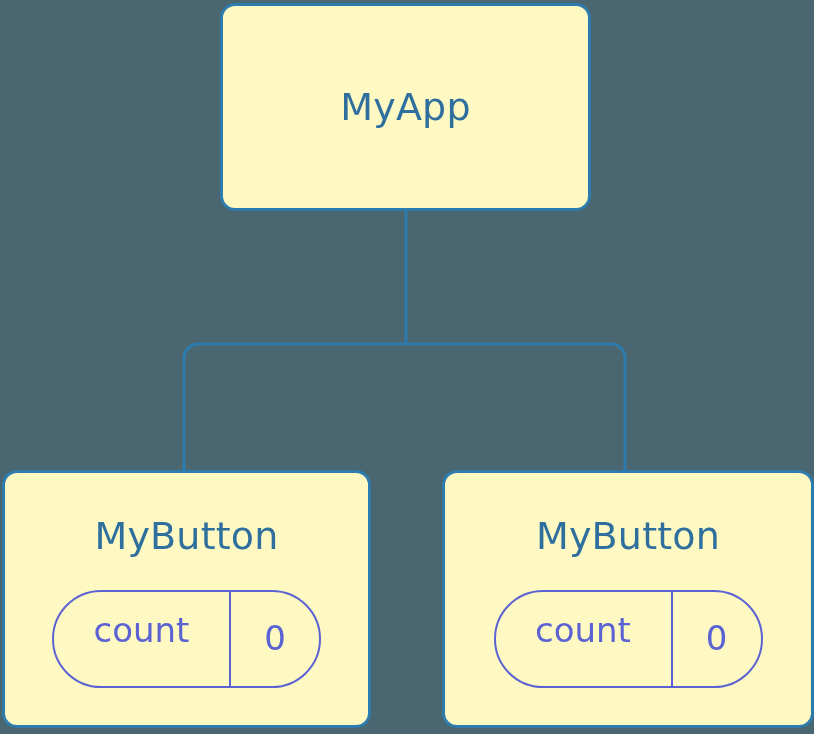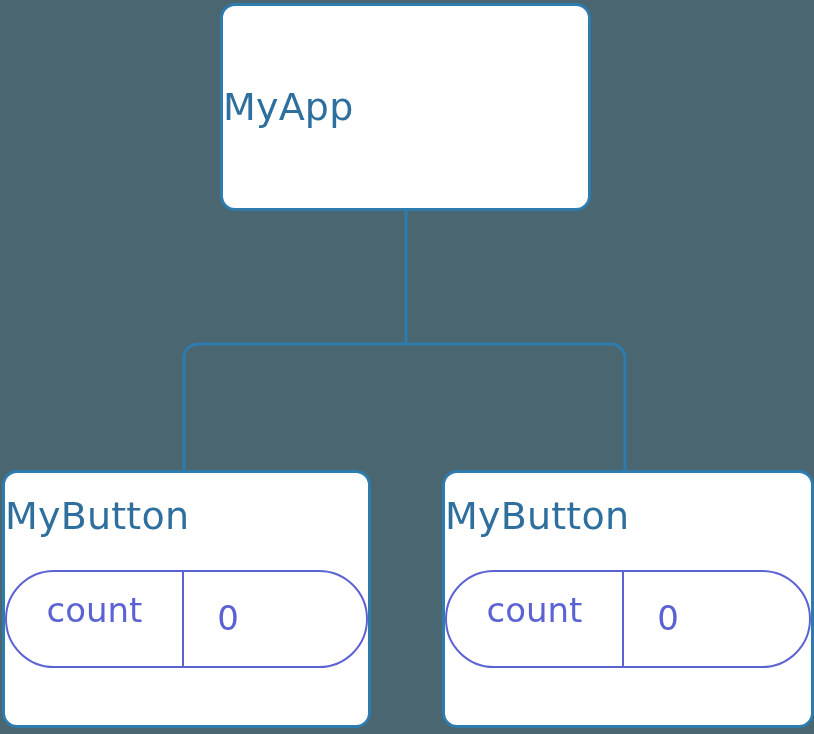--- a/index.html
+++ b/index.html
@@ -28,25 +28,26 @@
     width: 814px;
     height: 734px;
     z-index: 1;
   }
 
   
   .node-card {
     position: absolute;
     z-index: 2;
     box-sizing: border-box;
-    background: #ffffff;
+    background: #fef9c3;
     border: 3px solid #2e7bae;
     border-radius: 15px;
     display: flex;
     flex-direction: column;
+    align-items: center;
   }
   .node-title {
     color: #2e6f9e;
     font-size: 38px;
     font-weight: 400;
     line-height: 1;
     white-space: nowrap;
     letter-spacing: 0.2px;
   }
 
@@ -67,21 +68,21 @@
   }
   #node-mybutton-0 {
     left: 2px;
     width: 369px;
   }
   #node-mybutton-1 {
     left: 442px;
     width: 372px;
   }
   .node-child .node-title {
-    margin-top: 24px;
+    margin-top: 44px;
   }
 
   
   .state-pill {
     margin-top: 35px;
     height: 98px;
     box-sizing: border-box;
     border: 2px solid #5b63d3;
     border-radius: 49px;
     display: flex;

